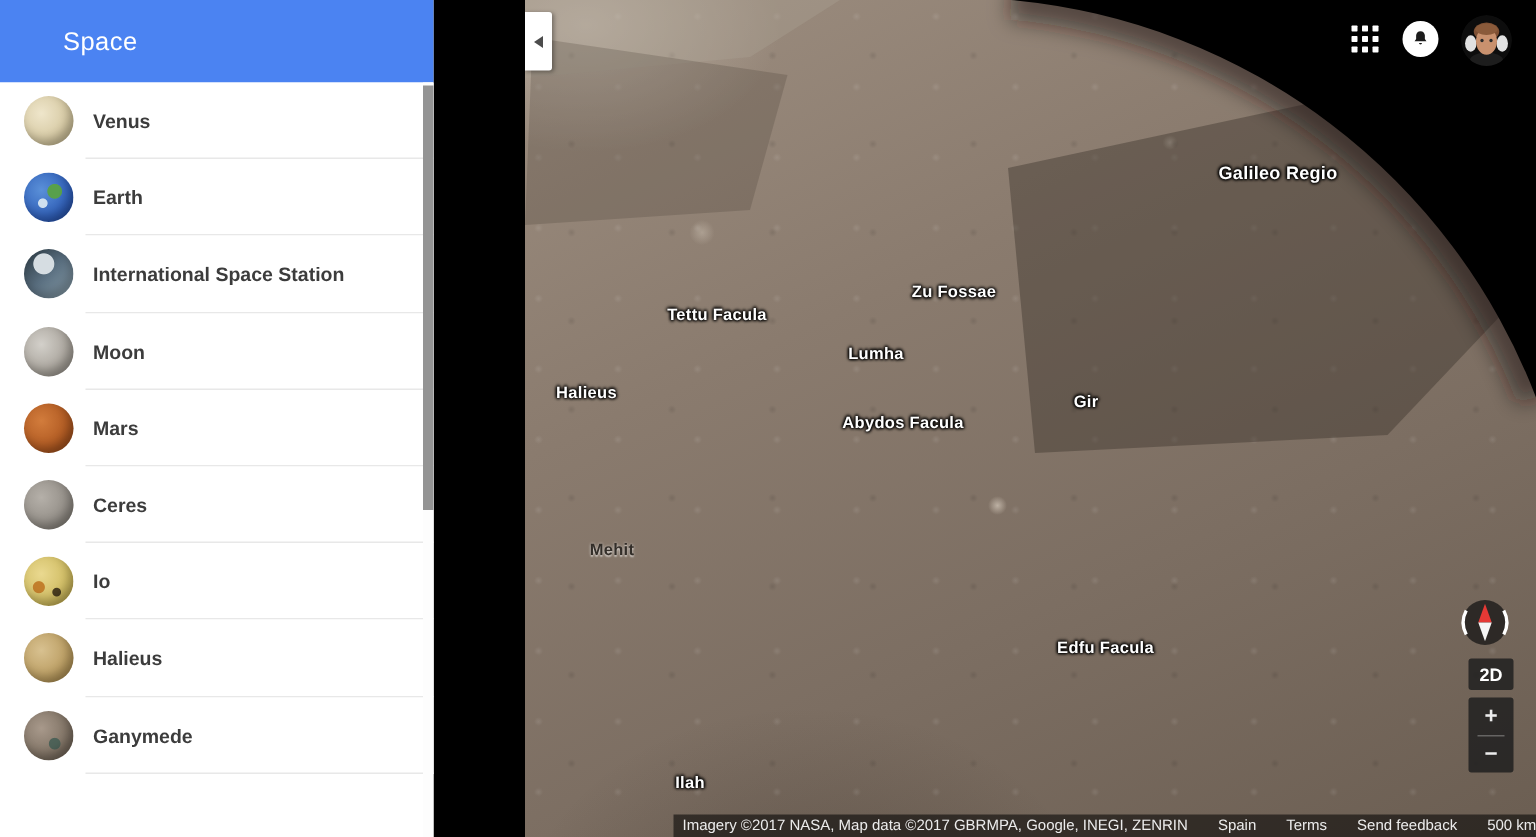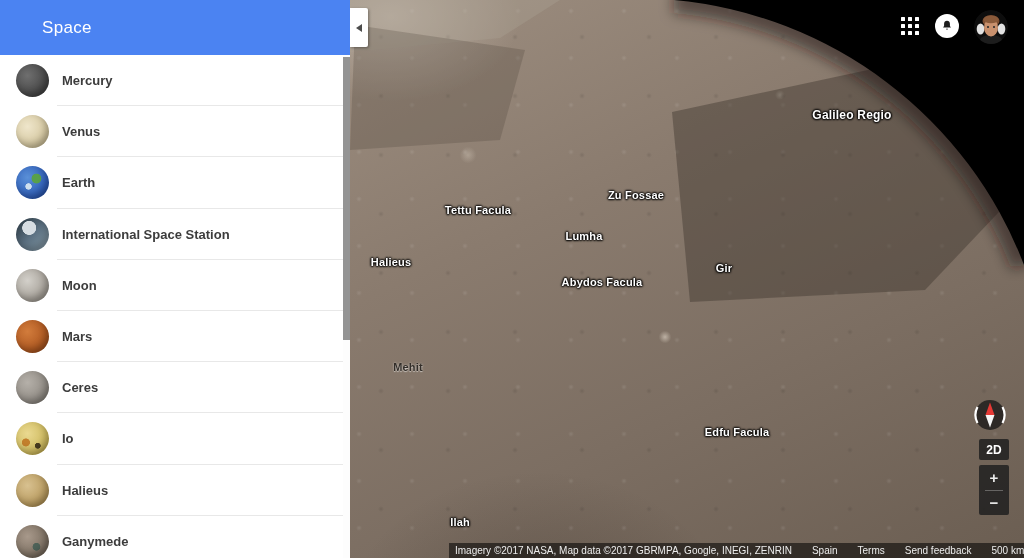--- a/index.html
+++ b/index.html
@@ -1,21 +1,21 @@
 <!DOCTYPE html>
 <html><head>
 <meta charset="utf-8">
 <style>
   * { margin:0; padding:0; box-sizing:border-box; }
   html,body { width:1024px; height:558px; overflow:hidden; background:#000;
               font-family:"Liberation Sans", sans-serif; }
   .stage { position:relative; width:1024px; height:558px; }
 
   
-  .sidebar { position:absolute; left:0; top:0; width:350px; height:558px; background:#fff; z-index:5; }
+  .sidebar { position:absolute; left:0; top:0; width:289px; height:558px; background:#fff; z-index:5; }
   .sidebar-header { height:55px; background:#4b83f2; display:flex; align-items:center; padding-left:42px; }
   .sidebar-title { color:#fff; font-size:17px; letter-spacing:.3px; }
   .planet-list { position:relative; }
   .planet-row { height:51.2px; display:flex; align-items:center; position:relative; cursor:pointer; background:#fff; }
   .planet-row::after { content:""; position:absolute; left:57px; right:0; bottom:0; height:1px; background:#e8e8e8; }
   .planet-icon { width:33px; height:33px; border-radius:50%; margin-left:16px; flex:0 0 33px;
                  box-shadow:inset -3px -4px 6px rgba(0,0,0,.25); }
   .planet-label { margin-left:13px; font-size:13px; font-weight:bold; color:#3c3c3c; }
 
   .pl-mercury { background:radial-gradient(circle at 35% 35%, #6f6f6f, #4a4a4a 60%, #323232); }
@@ -197,24 +197,20 @@
       <span class="scalebar"></span>
     </div>
   </div>
 
   <div class="sidebar">
     <div class="sidebar-header">
       <span class="sidebar-title">Space</span>
     </div>
     <div class="planet-list">
         <div class="planet-row">
-          <span class="planet-icon pl-mercury"></span>
-          <span class="planet-label">Mercury</span>
-        </div>
-        <div class="planet-row">
           <span class="planet-icon pl-venus"></span>
           <span class="planet-label">Venus</span>
         </div>
         <div class="planet-row">
           <span class="planet-icon pl-earth"></span>
           <span class="planet-label">Earth</span>
         </div>
         <div class="planet-row">
           <span class="planet-icon pl-iss"></span>
           <span class="planet-label">International Space Station</span>

